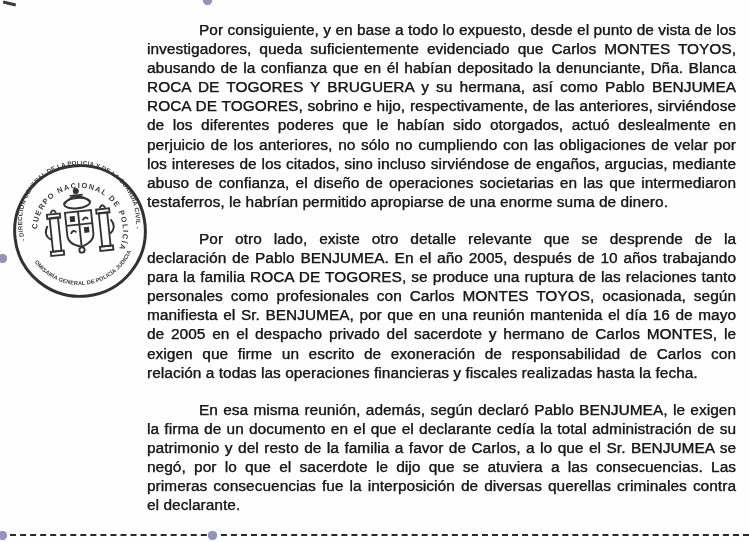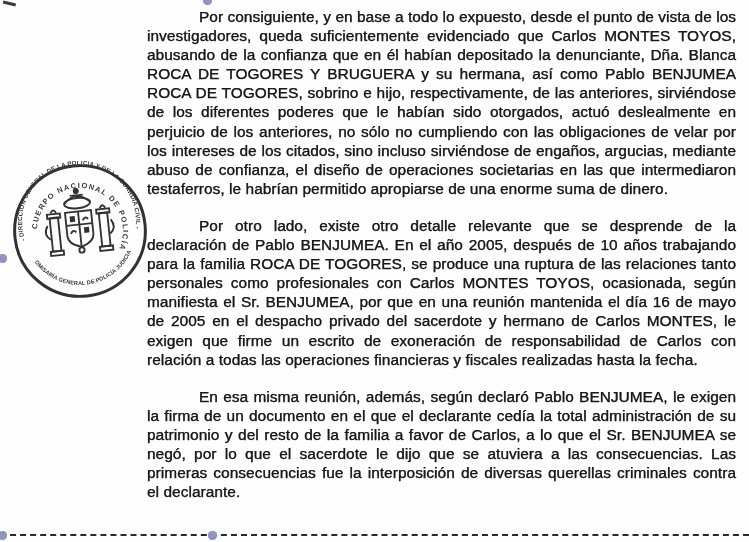--- a/index.html
+++ b/index.html
@@ -9,21 +9,21 @@
     height: 542px;
     background: #fefefe;
     overflow: hidden;
     font-family: "Liberation Sans", sans-serif;
   }
 
   
   .textblock {
     position: absolute;
     left: 147px;
-    top: 7px;
+    top: 20px;
     width: 589px;
     color: #191919;
     font-size: 15.3px;
     line-height: 19.1px;
     text-align: justify;
     letter-spacing: 0.1px;
     -webkit-text-stroke: 0.25px #1a1a1a;
     text-shadow: 0.3px 0 0 rgba(20,20,20,0.55);
   }
   .textblock p {

